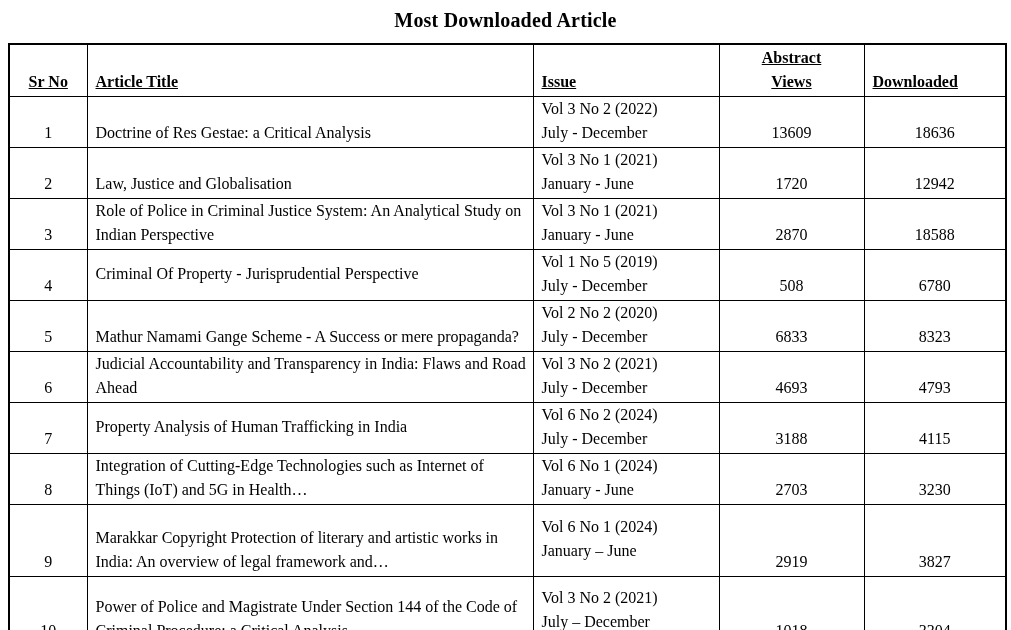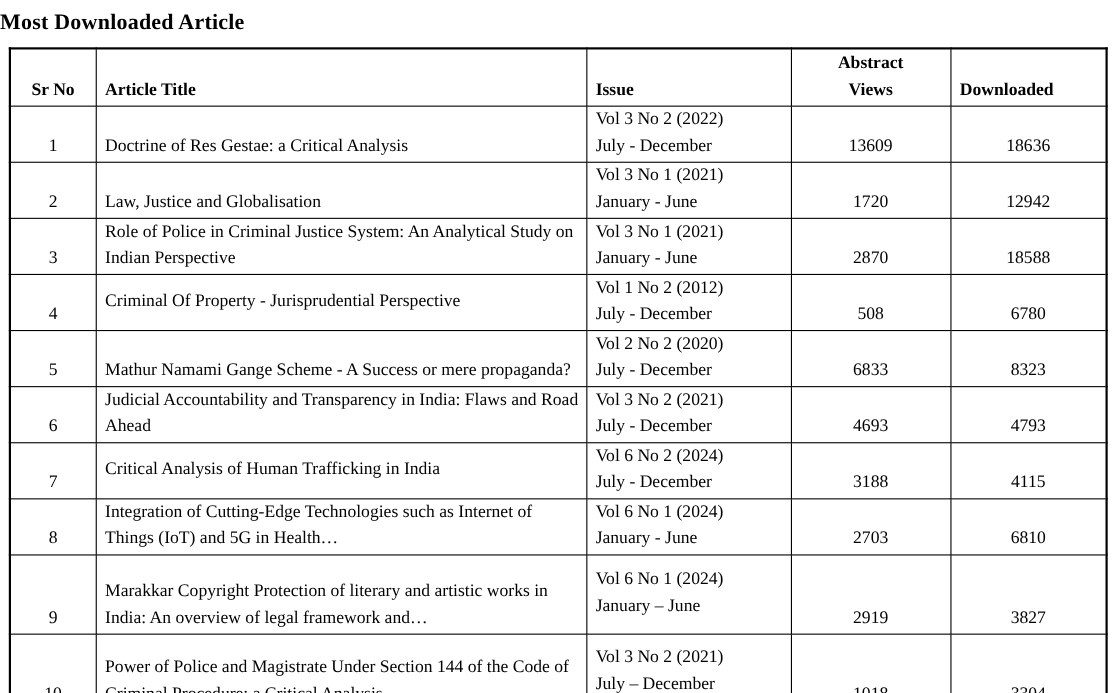--- a/index.html
+++ b/index.html
@@ -11,21 +11,21 @@
     font-family: "Liberation Serif", serif;
   }
   body {
     width: 1011px;
     height: 630px;
     overflow: hidden;
   }
   .page-title {
     font-size: 20px;
     font-weight: bold;
-    text-align: left;
+    text-align: center;
     margin: 9px 0 11px 0;
     letter-spacing: 0.2px;
   }
   table.downloads {
     border-collapse: collapse;
     table-layout: fixed;
     width: 997px;
     margin-left: 8px;
     border: 2px solid #000;
   }
@@ -35,21 +35,21 @@
   col.c-av  { width: 145px; }
   col.c-dl  { width: 142px; }
   th, td {
     border: 1px solid #000;
     vertical-align: bottom;
     font-size: 16px;
     line-height: 24px;
     padding: 0 6px 2px 8px;
     overflow: hidden;
   }
-  th { font-weight: bold; text-align: left; }
+  th { font-weight: bold; text-align: left; text-decoration: underline; }
   thead tr { height: 52px; }
   tbody tr { height: 48px; }
   tbody tr.tall-a { height: 72px; }
   tbody tr.tall-b { height: 70px; }
   .t-center { text-align: center; padding-left: 2px; padding-right: 2px; }
   .va-mid { vertical-align: middle; }
   .wrap-narrow { max-width: 82px; margin: 0 auto; }
   .issue-line { white-space: nowrap; }
 </style>
 </head>
@@ -104,21 +104,21 @@
         <div class="issue-line">Vol 3 No 1 (2021)</div>
         <div class="issue-line">January - June</div>
       </td>
       <td class="t-center">2870</td>
       <td class="t-center">18588</td>
     </tr>
     <tr>
       <td class="t-center">4</td>
       <td class="va-mid">Criminal Of Property - Jurisprudential Perspective</td>
       <td>
-        <div class="issue-line">Vol 1 No 2 (2012)</div>
+        <div class="issue-line">Vol 1 No 5 (2019)</div>
         <div class="issue-line">July - December</div>
       </td>
       <td class="t-center">508</td>
       <td class="t-center">6780</td>
     </tr>
     <tr>
       <td class="t-center">5</td>
       <td>Mathur Namami Gange Scheme - A Success or mere propaganda?</td>
       <td>
         <div class="issue-line">Vol 2 No 2 (2020)</div>
@@ -132,37 +132,37 @@
       <td>Judicial Accountability and Transparency in India: Flaws and Road Ahead</td>
       <td>
         <div class="issue-line">Vol 3 No 2 (2021)</div>
         <div class="issue-line">July - December</div>
       </td>
       <td class="t-center">4693</td>
       <td class="t-center">4793</td>
     </tr>
     <tr>
       <td class="t-center">7</td>
-      <td class="va-mid">Critical Analysis of Human Trafficking in India</td>
+      <td class="va-mid">Property Analysis of Human Trafficking in India</td>
       <td>
         <div class="issue-line">Vol 6 No 2 (2024)</div>
         <div class="issue-line">July - December</div>
       </td>
       <td class="t-center">3188</td>
       <td class="t-center">4115</td>
     </tr>
     <tr>
       <td class="t-center">8</td>
       <td>Integration of Cutting-Edge Technologies such as Internet of Things (IoT) and 5G in Health…</td>
       <td>
         <div class="issue-line">Vol 6 No 1 (2024)</div>
         <div class="issue-line">January - June</div>
       </td>
       <td class="t-center">2703</td>
-      <td class="t-center">6810</td>
+      <td class="t-center">3230</td>
     </tr>
     <tr class="tall-a">
       <td class="t-center">9</td>
       <td>Marakkar Copyright Protection of literary and artistic works in India: An overview of legal framework and…</td>
       <td class="va-mid">
         <div class="issue-line">Vol 6 No 1 (2024)</div>
         <div class="issue-line">January – June</div>
       </td>
       <td class="t-center">2919</td>
       <td class="t-center">3827</td>

